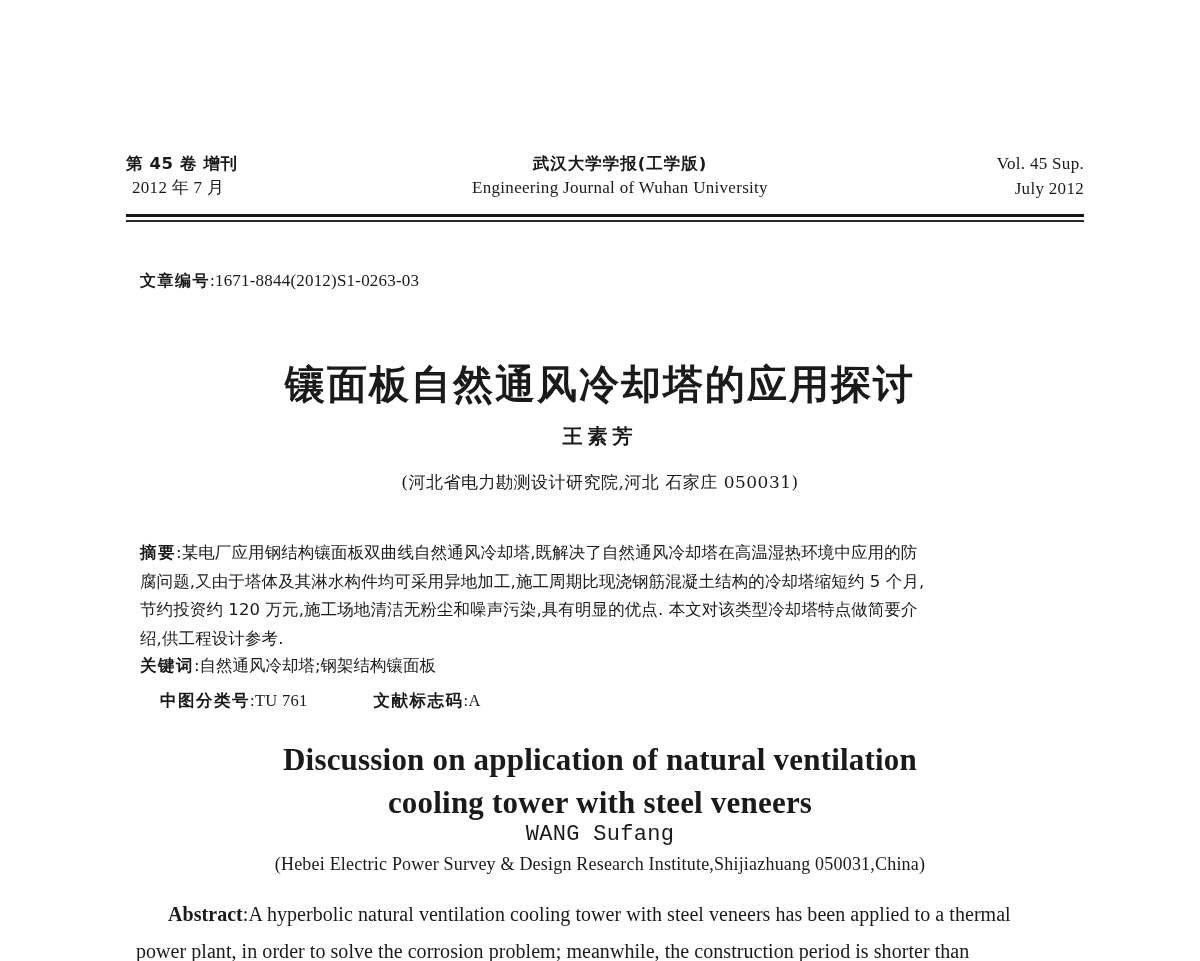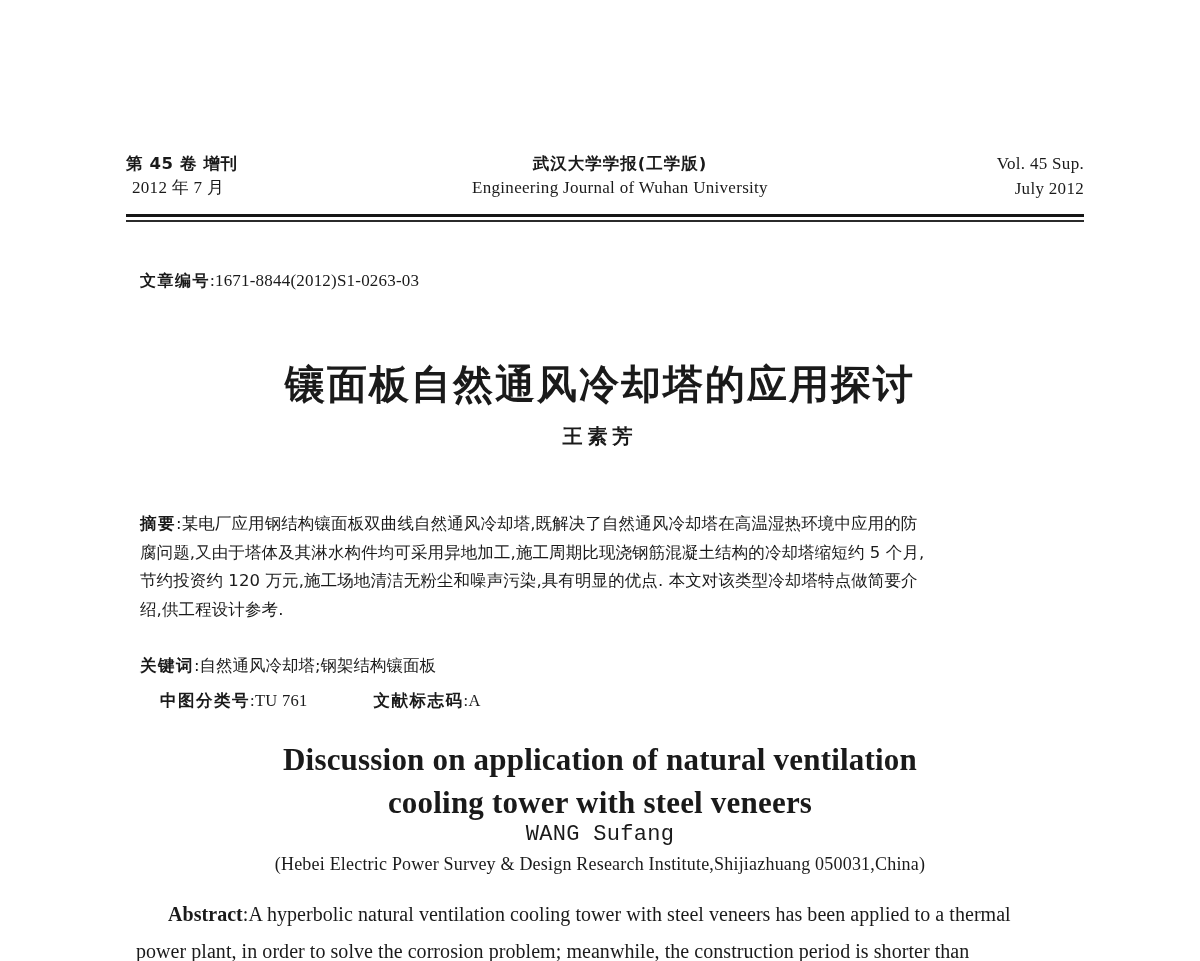--- a/index.html
+++ b/index.html
@@ -121,21 +121,21 @@
     text-align: center;
     font-family: "DejaVu Serif", serif;
     font-size: 17px;
     letter-spacing: 0.5px;
   }
 
   
   .abs-cn {
     position: absolute;
     left: 140px;
-    top: 510px;
+    top: 539px;
     width: 950px;
   }
   .abs-cn p {
     margin: 0;
     font-family: "DejaVu Sans", sans-serif;
     font-size: 16.5px;
     line-height: 28.5px;
     letter-spacing: 0.1px;
     white-space: nowrap;
   }
@@ -246,20 +246,21 @@
   <div class="rule-double">
     <div class="r1"></div>
     <div class="r2"></div>
   </div>
 
   <div class="artnum"><span class="lbl">文章编号</span><span class="val">:</span><span class="val">1671-8844(2012)S1-0263-03</span></div>
 
   <div class="title-cn">镶面板自然通风冷却塔的应用探讨</div>
 
   <div class="author-cn">王素芳</div>
+  <div class="affil-cn">(河北省电力勘测设计研究院,河北 石家庄    050031)</div>
 
   <div class="abs-cn">
     <p class="l1"><span class="hd">摘要</span><span>:</span><span>某电厂应用钢结构镶面板双曲线自然通风冷却塔,既解决了自然通风冷却塔在高温湿热环境中应用的防</span></p>
     <p>腐问题,又由于塔体及其淋水构件均可采用异地加工,施工周期比现浇钢筋混凝土结构的冷却塔缩短约 5 个月,</p>
     <p>节约投资约 120 万元,施工场地清洁无粉尘和噪声污染,具有明显的优点. 本文对该类型冷却塔特点做简要介</p>
     <p>绍,供工程设计参考.</p>
   </div>
 
   <div class="kw-cn"><span class="hd">关键词</span><span>:</span><span>自然通风冷却塔;钢架结构镶面板</span></div>
 

